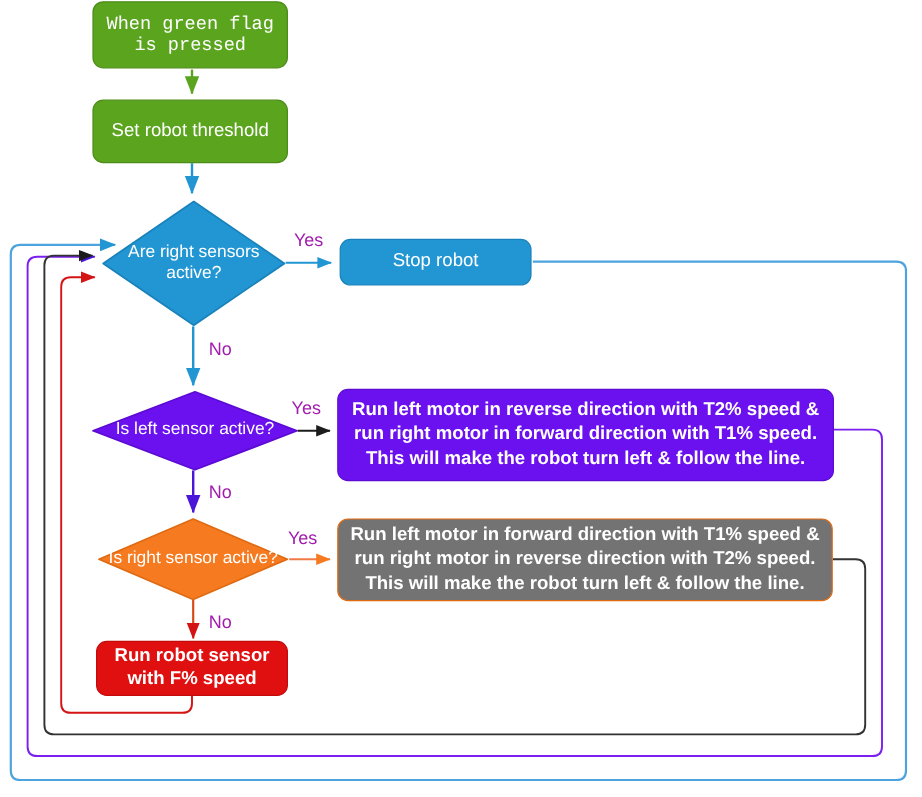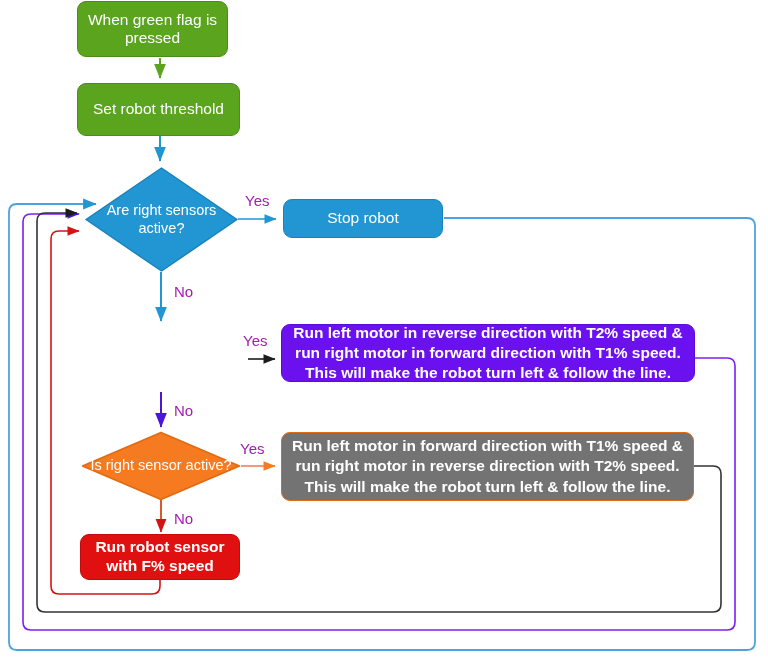--- a/index.html
+++ b/index.html
@@ -151,35 +151,41 @@
     <path d="M695,358 L727,358 Q735,358 735,366 L735,622 Q735,630 727,630
              L31,630 Q23,630 23,622 L23,222 Q23,214 31,214 L79,214" stroke="#7b1ff0" stroke-width="1.6" fill="none" marker-end="url(#ah-purple)"></path>
 
     <path d="M694,466 L713,466 Q721,466 721,474 L721,604 Q721,612 713,612
              L45,612 Q37,612 37,604 L37,221 Q37,213 45,213 L77,213" stroke="#333333" stroke-width="1.6" fill="none" marker-end="url(#ah-black)"></path>
 
     <path d="M160,580 L160,586 Q160,594 152,594 L59,594 Q51,594 51,586
              L51,239 Q51,231 59,231 L79,231" stroke="#d41414" stroke-width="1.6" fill="none" marker-end="url(#ah-red)"></path>
   </svg>
 
-  <div class="node rbox green" style="left:77px; top:1px; width:151px; height:56px;">When green flag is pressed</div>
+  <div class="node rbox green" style="left:77px; top:1px; width:163px; height:56px;font-family:Liberation Mono, monospace;">When green flag is pressed</div>
 
   <div class="node rbox green" style="left:77px; top:83px; width:163px; height:53px;">Set robot threshold</div>
 
   <div class="diamond" style="left:84px; top:166px; width:155px; height:107px;">
     <svg width="155" height="107" viewBox="0 0 155 107" xmlns="http://www.w3.org/2000/svg">
       <path d="M77.5,2 L153,53.5 L77.5,105 L2,53.5 Z" fill="#2196d3" stroke="#1a82bb" stroke-width="1.5" stroke-linejoin="round"></path>
     </svg>
     <div class="dtext">Are right sensors active?</div>
   </div>
 
   <div class="node rbox blue" style="left:283px; top:199px; width:160px; height:39px;">Stop robot</div>
 
-
-  <div class="node rbox purpleBox" style="left:281px; top:324px; width:414px; height:58px; padding:5px 10px;">Run left motor in reverse direction with T2% speed &amp; run right motor in forward direction with T1% speed. This will make the robot turn left &amp; follow the line.</div>
+  <div class="diamond" style="left:76px; top:325px; width:173px; height:68px;">
+    <svg width="173" height="68" viewBox="0 0 173 68" xmlns="http://www.w3.org/2000/svg">
+      <path d="M86.5,1.5 L171.5,34 L86.5,66.5 L1.5,34 Z" fill="#6b10ee" stroke="#5c0bd3" stroke-width="1.4" stroke-linejoin="round"></path>
+    </svg>
+    <div class="dtext">Is left sensor active?</div>
+  </div>
+
+  <div class="node rbox purpleBox" style="left:281px; top:324px; width:414px; height:77px; padding:5px 10px;">Run left motor in reverse direction with T2% speed &amp; run right motor in forward direction with T1% speed. This will make the robot turn left &amp; follow the line.</div>
 
   <div class="diamond" style="left:81px; top:431px; width:160px; height:70px;">
     <svg width="160" height="70" viewBox="0 0 160 70" xmlns="http://www.w3.org/2000/svg">
       <path d="M80,1.5 L158.5,35 L80,68.5 L1.5,35 Z" fill="#f57a20" stroke="#df6a12" stroke-width="1.4" stroke-linejoin="round"></path>
     </svg>
     <div class="dtext">Is right sensor active?</div>
   </div>
 
   <div class="node rbox orangeBox" style="left:281px; top:432px; width:413px; height:69px; padding:0 10px;">Run left motor in forward direction with T1% speed &amp; run right motor in reverse direction with T2% speed. This will make the robot turn left &amp; follow the line.</div>
 

